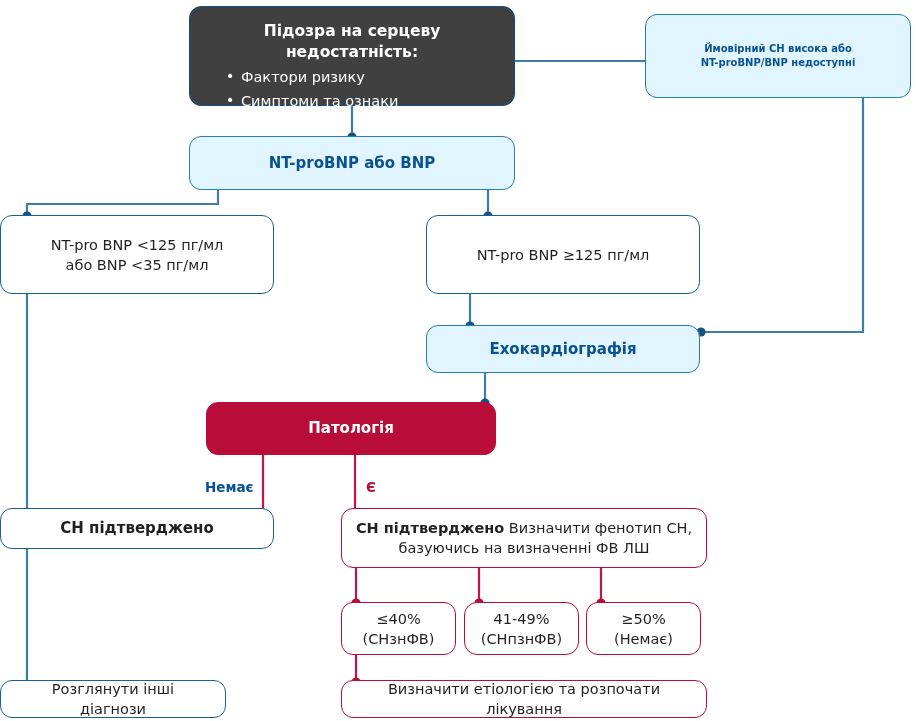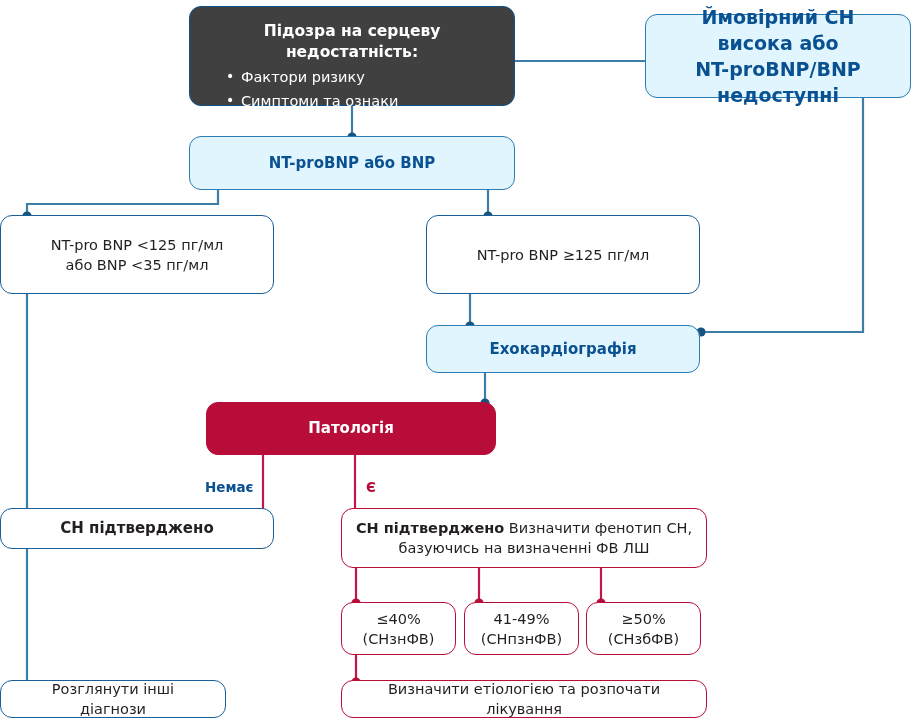--- a/index.html
+++ b/index.html
@@ -173,21 +173,21 @@
     <div class="node-inner" style="padding-top:14px;">
       <span class="title-line">Підозра на серцеву недостатність:</span>
       <ul class="bullets">
         <li>Фактори ризику</li>
         <li>Симптоми та ознаки</li>
         <li>Зміни на ЕКГ</li>
       </ul>
     </div>
   </div>
 
-  <div class="node v-lightblue" style="left:645px; top:14px; width:266px; height:84px; font-size:19px;">
+  <div class="node v-lightblue" style="left:645px; top:14px; width:266px; height:84px; font-size:10px;">
     <div class="node-inner">
       <div>Ймовірний СН висока або</div>
       <div>NT-proBNP/BNP недоступні</div>
     </div>
   </div>
 
   <div class="node v-lightblue" style="left:189px; top:136px; width:326px; height:54px; font-size:15px;">
     <div class="node-inner">NT-proBNP або BNP</div>
   </div>
 
@@ -222,31 +222,31 @@
     </div>
   </div>
 
   <div class="node v-white-red" style="left:341px; top:602px; width:115px; height:53px; font-size:14.5px;">
     <div class="node-inner" style="padding:0 6px;">
       <div>≤40%</div>
       <div>(СНзнФВ)</div>
     </div>
   </div>
 
-  <div class="node v-white-red" style="left:464px; top:602px; width:115px; height:53px; font-size:14.5px;">
+  <div class="node v-white-red" style="left:464px; top:602px; width:115px; height:53px; font-size:14.5px;border-radius:13px;">
     <div class="node-inner" style="padding:0 6px;">
       <div>41-49%</div>
       <div>(СНпзнФВ)</div>
     </div>
   </div>
 
   <div class="node v-white-red" style="left:586px; top:602px; width:115px; height:53px; font-size:14.5px;">
     <div class="node-inner" style="padding:0 6px;">
       <div>≥50%</div>
-      <div>(СНзбФВ)</div>
+      <div>(Немає)</div>
     </div>
   </div>
 
   <div class="node v-white-blue" style="left:0px; top:680px; width:226px; height:38px; font-size:14.5px;">
     <div class="node-inner">Розглянути інші діагнози</div>
   </div>
 
   <div class="node v-white-red" style="left:341px; top:680px; width:366px; height:38px; font-size:14.5px;">
     <div class="node-inner">Визначити етіологією та розпочати лікування</div>
   </div>

